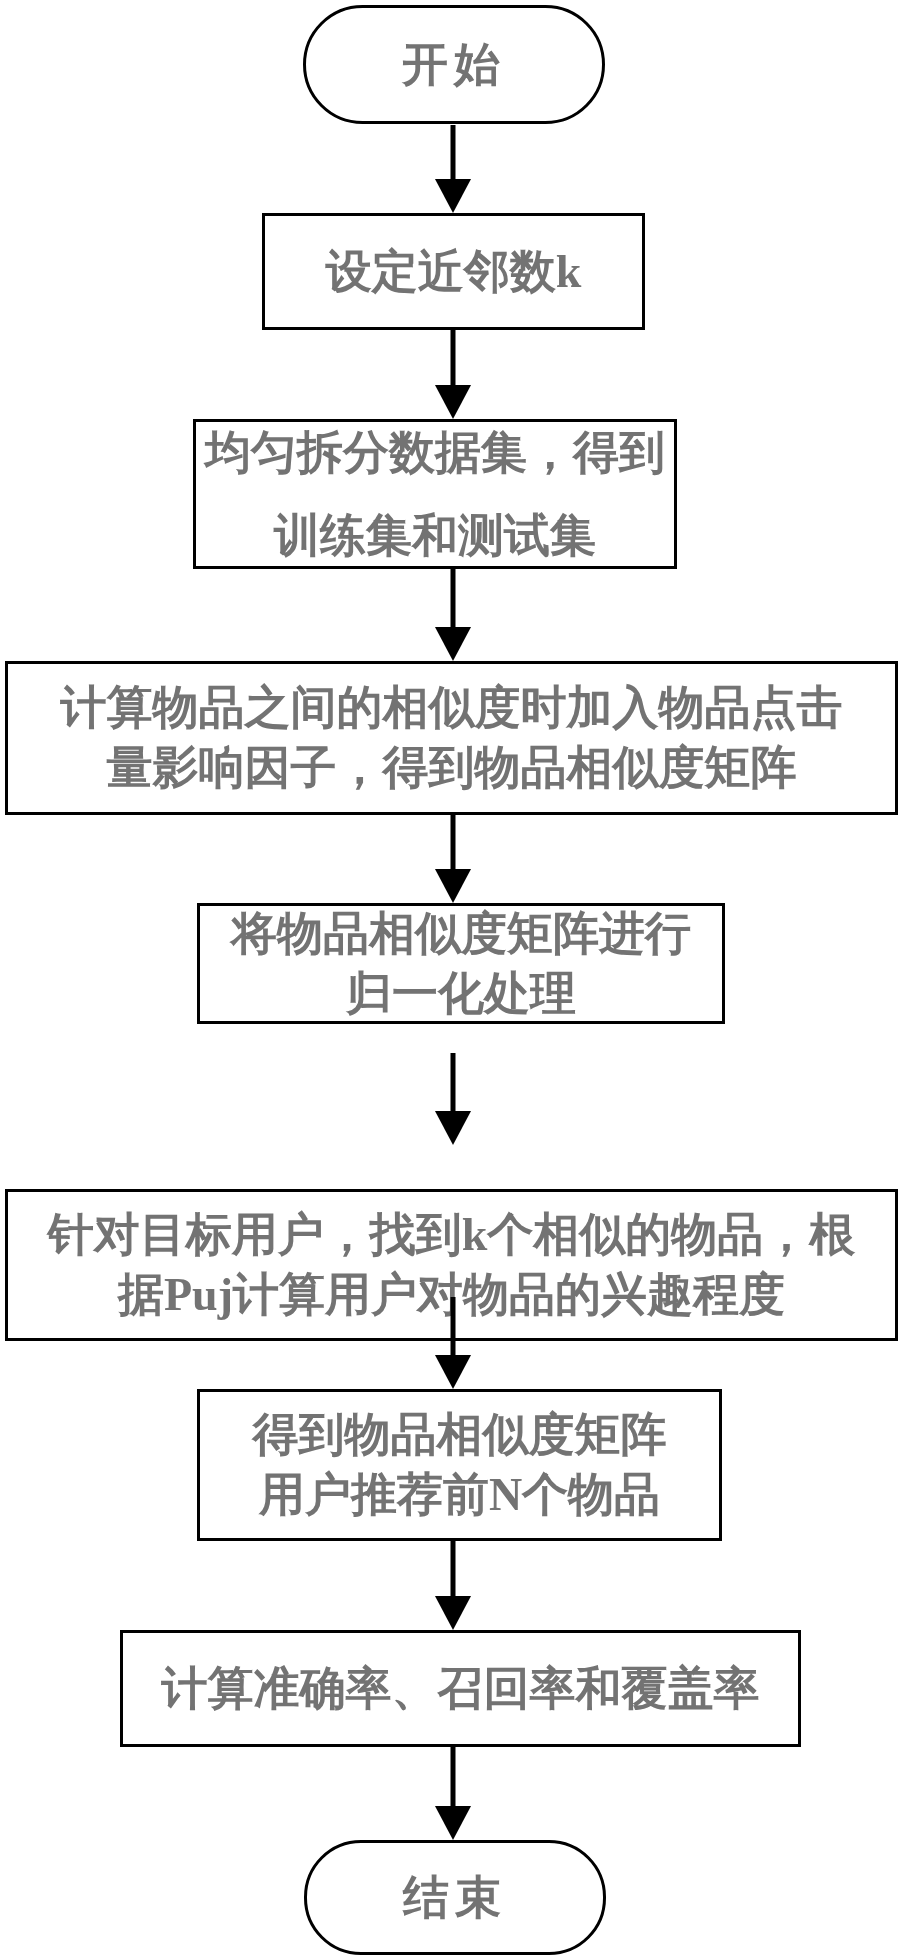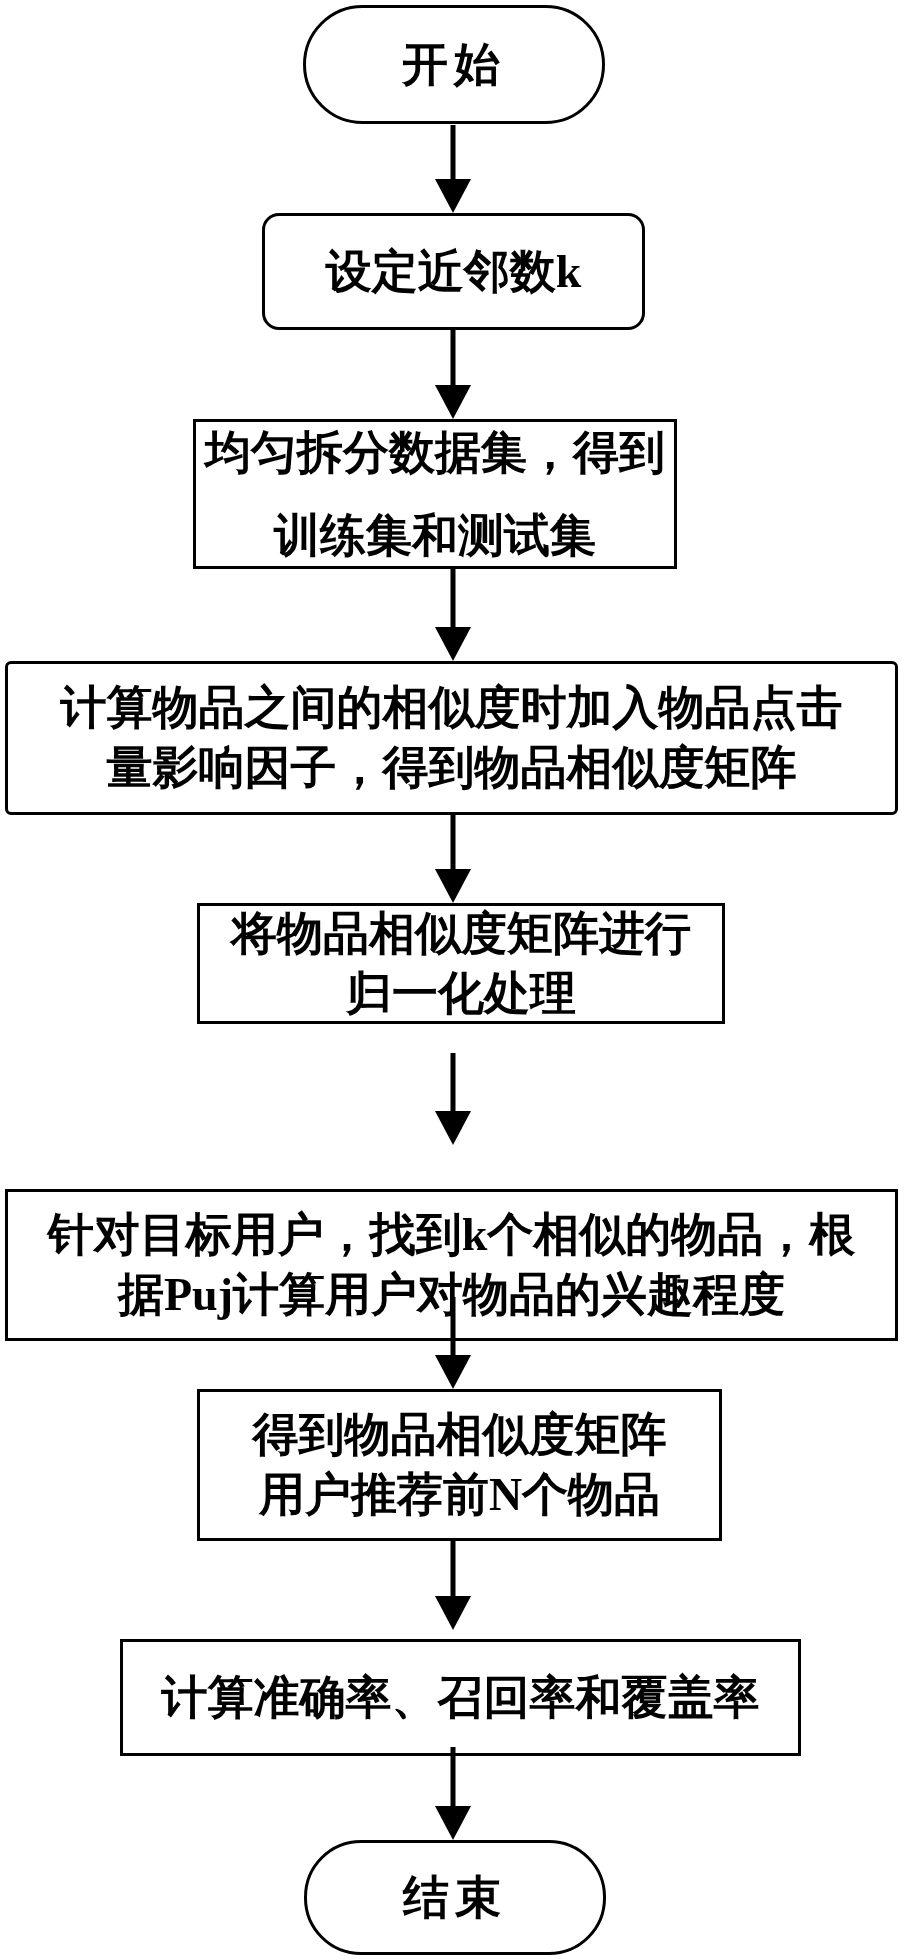--- a/index.html
+++ b/index.html
@@ -1,36 +1,36 @@
 <!DOCTYPE html>
 <html><head>
 <meta charset="utf-8">
 <style>
   html,body{margin:0;padding:0;background:#ffffff;}
   .canvas{
     position:relative;width:904px;height:1960px;background:#ffffff;
     font-family:"Liberation Serif","DejaVu Serif",serif;
-    font-weight:bold;color:#000000;overflow:hidden;
+    font-weight:bold;color:#737373;overflow:hidden;
   }
   .node{
     position:absolute;box-sizing:border-box;border:3px solid #000000;background:#ffffff;
     display:flex;flex-direction:column;align-items:center;justify-content:center;
     text-align:center;font-size:46px;line-height:60px;
   }
   .node .line{display:block;white-space:nowrap;}
   .terminator{border-radius:60px;letter-spacing:6px;}
   
   .n0{left:303px;top:5px;width:302px;height:119px;}
-  .n1{left:262px;top:213px;width:383px;height:117px;border-radius:17px;}
+  .n1{left:262px;top:213px;width:383px;height:117px;}
   .n2{left:193px;top:419px;width:484px;height:150px;gap:23px;}
-  .n3{left:5px;top:661px;width:893px;height:154px;border-radius:6px;}
+  .n3{left:5px;top:661px;width:893px;height:154px;}
   .n4{left:197px;top:903px;width:528px;height:121px;}
   .n5{left:5px;top:1145px;width:893px;height:152px;margin-top:44px;}
   .n6{left:197px;top:1389px;width:525px;height:152px;}
-  .n7{left:120px;top:1630px;width:681px;height:117px;margin-top:9px;}
+  .n7{left:120px;top:1630px;width:681px;height:117px;}
   .n8{left:304px;top:1840px;width:302px;height:115px;border-radius:57px;}
   
   .arrow{position:absolute;left:435px;width:36px;}
   .arrow .shaft{position:absolute;left:50%;transform:translateX(-50%);top:0;bottom:24px;width:5px;background:#000000;}
   .arrow .head{position:absolute;left:50%;transform:translateX(-50%);bottom:0;width:0;height:0;
     border-left:18px solid transparent;border-right:18px solid transparent;border-top:34px solid #000000;}
   .a0{top:125px;height:88px;}
   .a1{top:330px;height:89px;}
   .a2{top:569px;height:92px;}
   .a3{top:815px;height:88px;}

